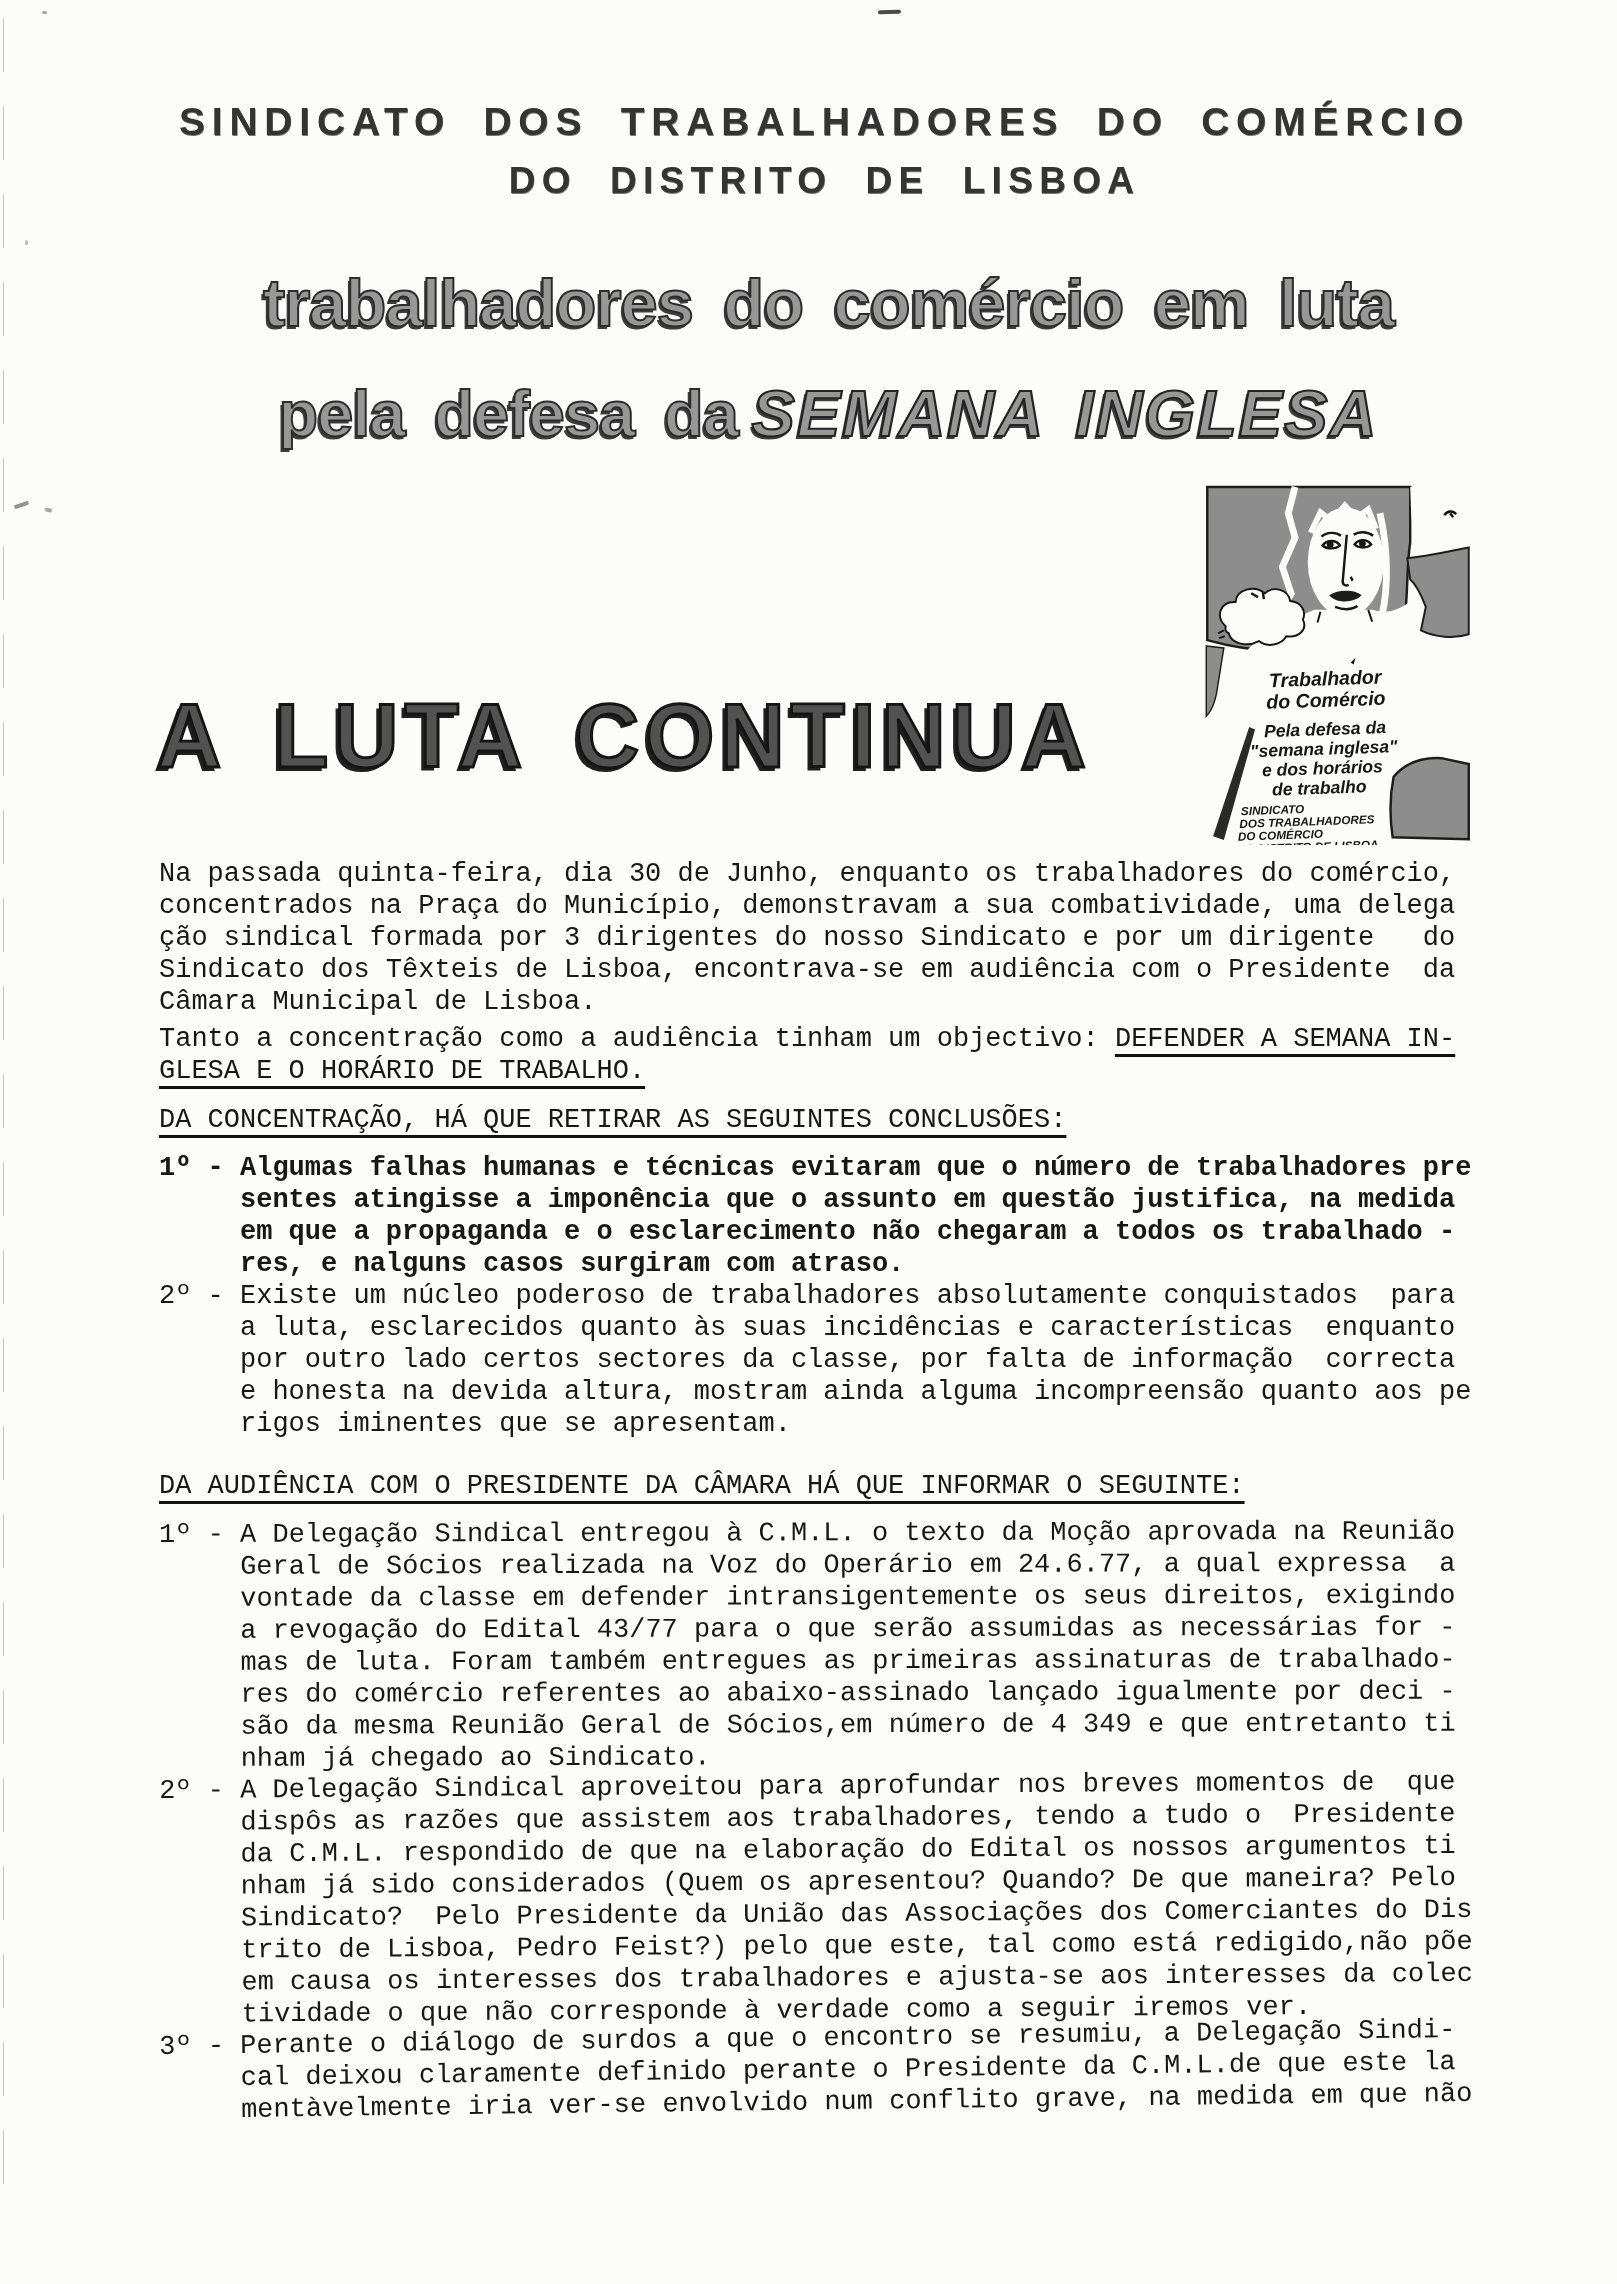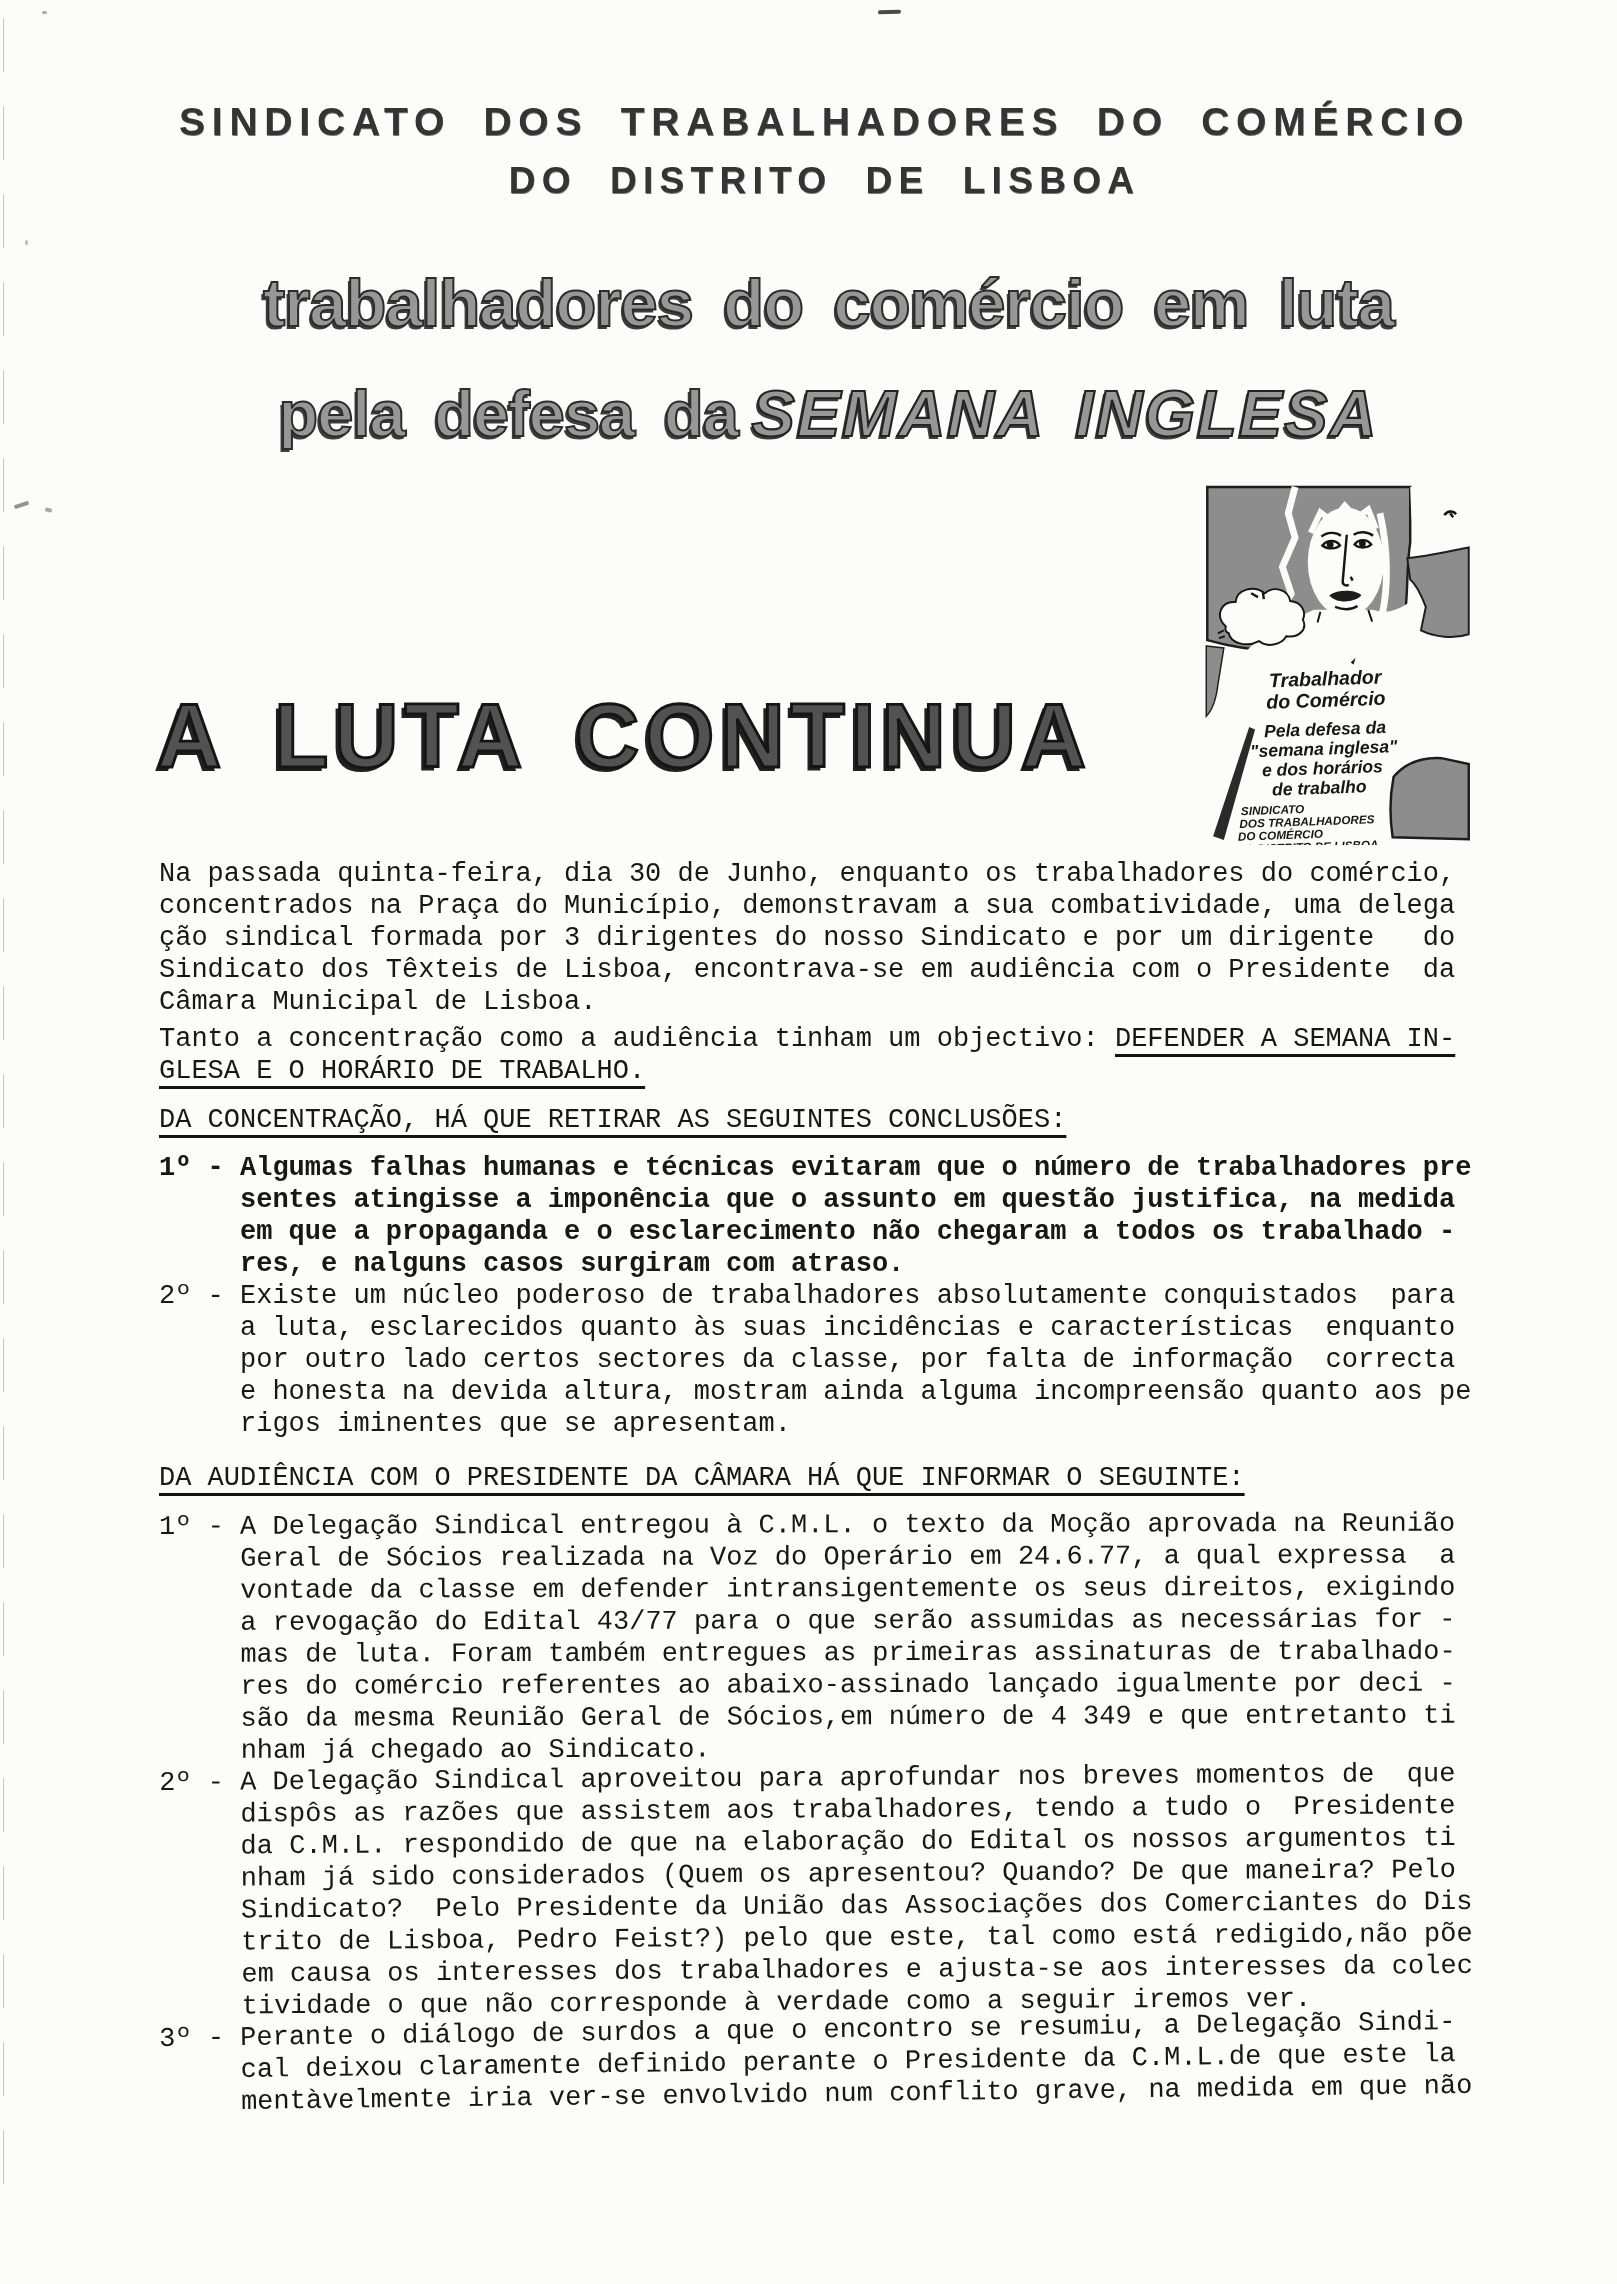--- a/index.html
+++ b/index.html
@@ -58,21 +58,21 @@
   .doc-body { position:absolute; left:159px; top:858px; width:1358px;
     font-family:"Liberation Mono","DejaVu Sans Mono",monospace;
     font-size:27px; line-height:32px; color:#171717; }
   .blk { white-space:pre; }
   .ln  { white-space:pre; height:32px; }
   .u   { text-decoration:underline; text-decoration-thickness:3.4px;
          text-underline-offset:7.8px; text-decoration-color:#121212; }
   .blk:nth-child(2) { margin-top:5px; }
   .blk:nth-child(3) { margin-top:16.6px; }
   .blk:nth-child(4) { margin-top:16.6px;font-weight:bold; }
-  .blk:nth-child(6) { margin-top:22px; }
+  .blk:nth-child(6) { margin-top:30px; }
   .blk:nth-child(7) { margin-top:16.6px; }
   .blk:nth-child(7) { transform:rotate(-0.15deg); transform-origin:left top; }
   .blk:nth-child(8) { transform:rotate(-0.4deg);  transform-origin:left top; }
   .blk:nth-child(9) { transform:rotate(-0.75deg); transform-origin:left top; }
 </style>
 </head>
 <body>
 
 <div class="page">
 

